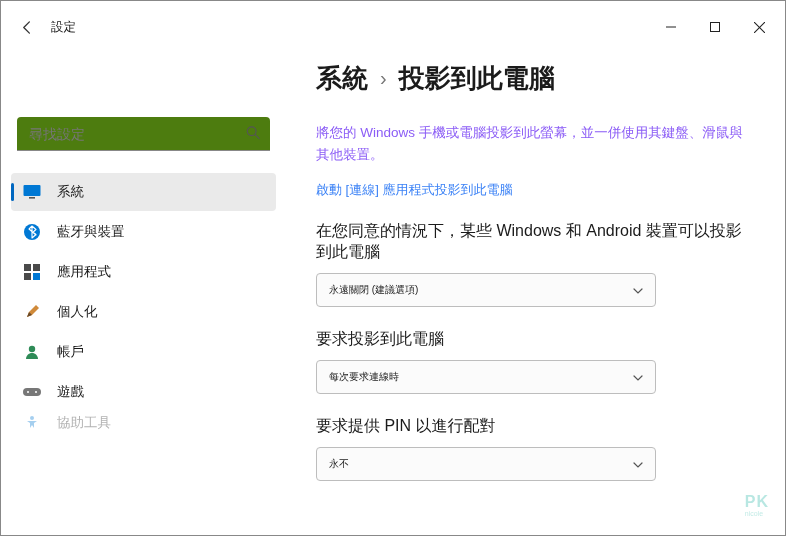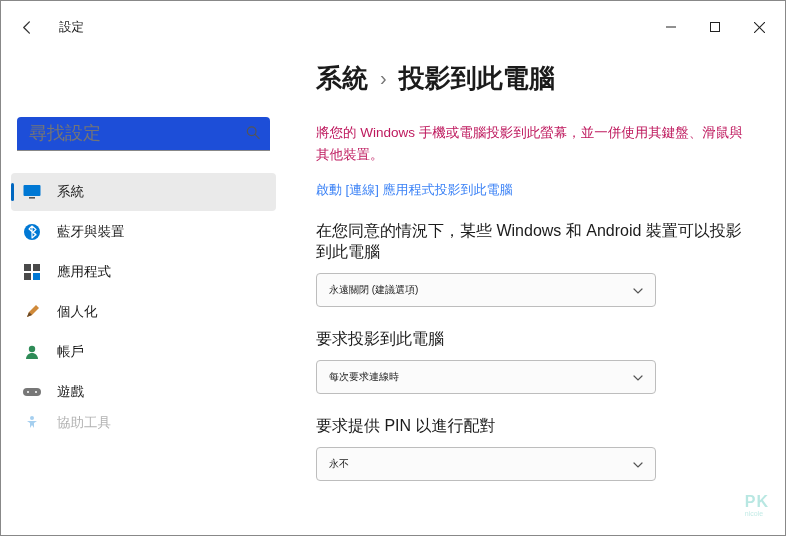--- a/index.html
+++ b/index.html
@@ -13,21 +13,20 @@
     border: 1px solid #888;
     overflow: hidden;
     position: relative;
   }
   
   .titlebar {
     height: 36px;
     display: flex;
     align-items: center;
     padding: 16px 4px 0 12px;
-    gap: 8px;
   }
   .titlebar .back {
     width: 28px; height: 28px;
     display: flex; align-items: center; justify-content: center;
     font-size: 16px; color: #333;
   }
   .titlebar .title {
     margin-left: 10px;
     font-size: 12.5px;
   }
@@ -54,24 +53,24 @@
   }
   .searchwrap {
     position: relative;
     margin: 0 6px 22px 6px;
   }
   .searchwrap input {
     width: 100%;
     height: 34px;
     border: none;
     border-bottom: 1.5px solid #888;
-    background: #1d4ed8;
+    background: #4d7c0f;
     border-radius: 4px 4px 0 0;
     padding: 0 34px 0 12px;
-    font-size: 18px;
+    font-size: 14px;
     outline: none;
   }
   .searchwrap .sicon {
     position: absolute;
     right: 10px; top: 50%;
     transform: translateY(-50%);
     color: #555;
     font-size: 14px;
   }
   .navlist {
@@ -118,21 +117,21 @@
     font-size: 26px;
     font-weight: 600;
     display: flex;
     align-items: center;
     gap: 12px;
     margin-bottom: 26px;
   }
   .breadcrumb .sep { color: #777; font-weight: 400; font-size: 20px; }
   .desc {
     font-size: 13.5px;
-    color: #be185d;
+    color: #8b5cf6;
     line-height: 1.6;
     margin-bottom: 16px;
   }
   .link {
     color: #3b82f6;
     font-size: 13px;
     display: inline-block;
     margin-bottom: 22px;
     cursor: pointer;
   }

